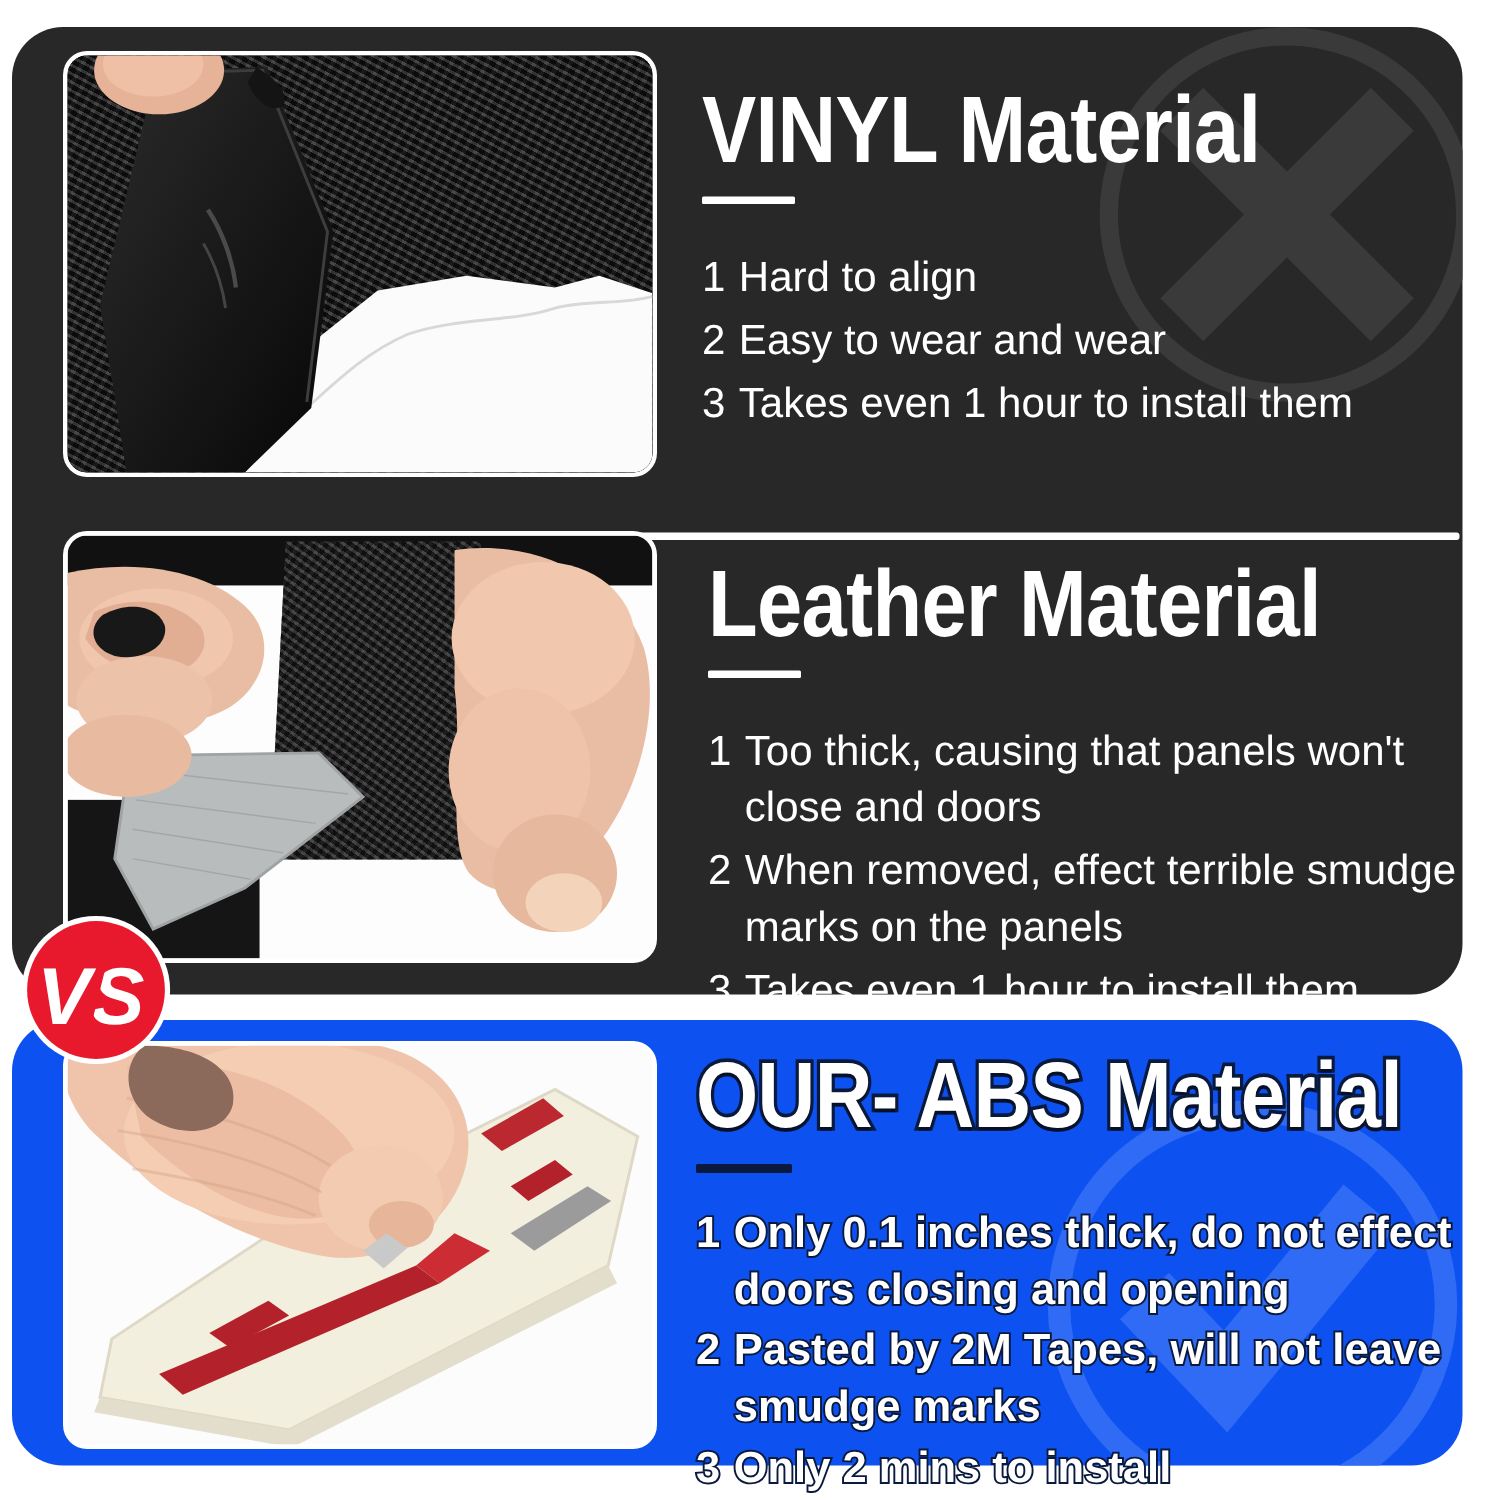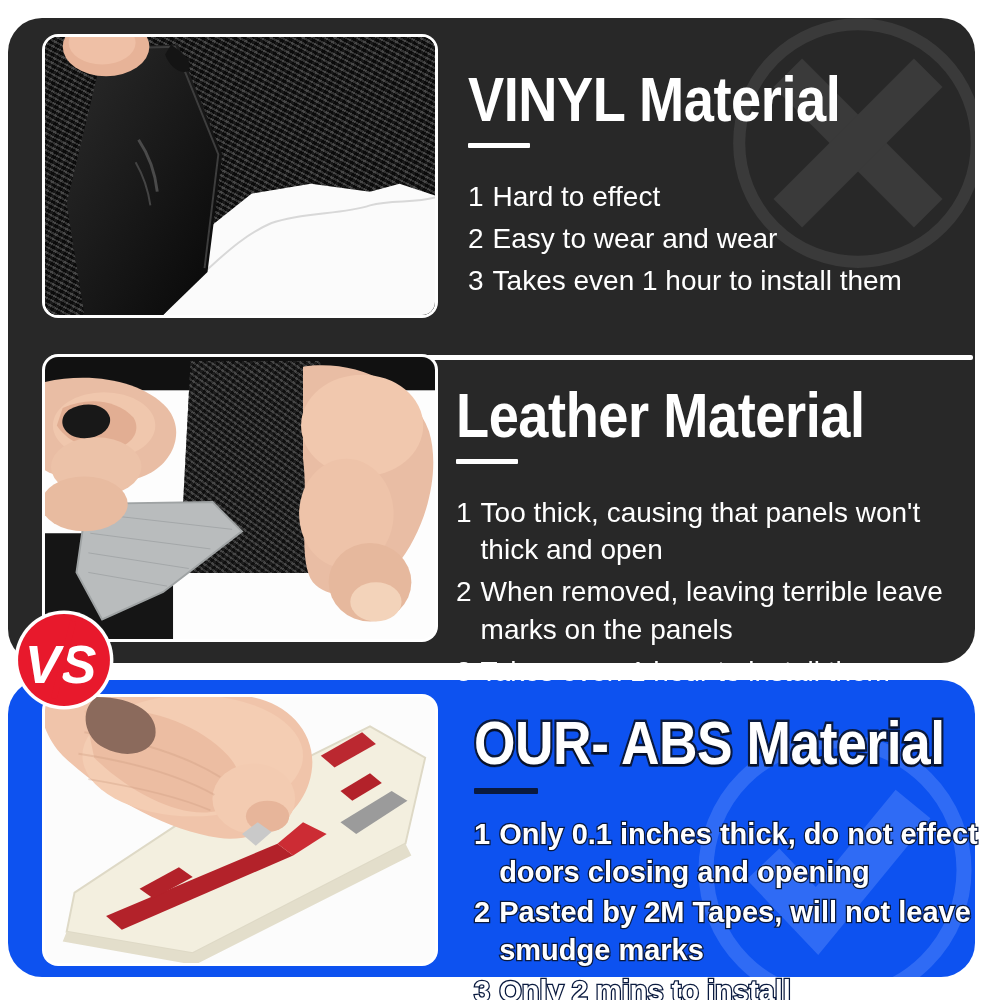--- a/index.html
+++ b/index.html
@@ -48,24 +48,24 @@
   .photo2{left:42px;top:354px;width:396px;height:288px;}
   .photo3{left:42px;top:694px;width:396px;height:272px;}
 
   
   .divider{
     position:absolute;left:43px;top:337px;width:922px;height:5px;
     background:#ffffff;border-radius:2px;
   }
 
   
-  .textcol{position:absolute;margin-top:12px;}
+  .textcol{position:absolute;}
   .tc1{left:468px;top:56px;width:500px;}
-  .tc2{left:456px;top:372px;width:500px;}
-  .tc3{left:474px;top:700px;width:510px;}
+  .tc2{left:472px;top:372px;width:500px;}
+  .tc3{left:464px;top:700px;width:510px;}
 
   .title{
     color:#ffffff;
     font-weight:bold;
     line-height:1.0;
     letter-spacing:-0.5px;
     margin:0;
     transform:scaleX(0.86);
     transform-origin:left center;
     white-space:nowrap;
@@ -258,44 +258,44 @@
       </svg>
     </div>
   </div>
 
   <div class="textcol tc1">
     <div class="title title-dark">VINYL Material</div>
     <div class="underline"></div>
     <div class="items">
       <div class="item">
         <span class="num">1</span>
-        <span class="txt">Hard to effect</span>
+        <span class="txt">Hard to align</span>
       </div>
       <div class="item">
         <span class="num">2</span>
         <span class="txt">Easy to wear and wear</span>
       </div>
       <div class="item">
         <span class="num">3</span>
         <span class="txt">Takes even 1 hour to install them</span>
       </div>
     </div>
   </div>
 
   <div class="textcol tc2">
     <div class="title">Leather Material</div>
     <div class="underline"></div>
     <div class="items">
       <div class="item">
         <span class="num">1</span>
-        <span class="txt">Too thick, causing that panels won't thick and open</span>
+        <span class="txt">Too thick, causing that panels won't close and doors</span>
       </div>
       <div class="item">
         <span class="num">2</span>
-        <span class="txt">When removed, leaving terrible leave marks on the panels</span>
+        <span class="txt">When removed, effect terrible smudge marks on the panels</span>
       </div>
       <div class="item">
         <span class="num">3</span>
         <span class="txt">Takes even 1 hour to install them</span>
       </div>
     </div>
   </div>
 
   <div class="textcol tc3">
     <div class="title title-abs">OUR- ABS Material</div>

